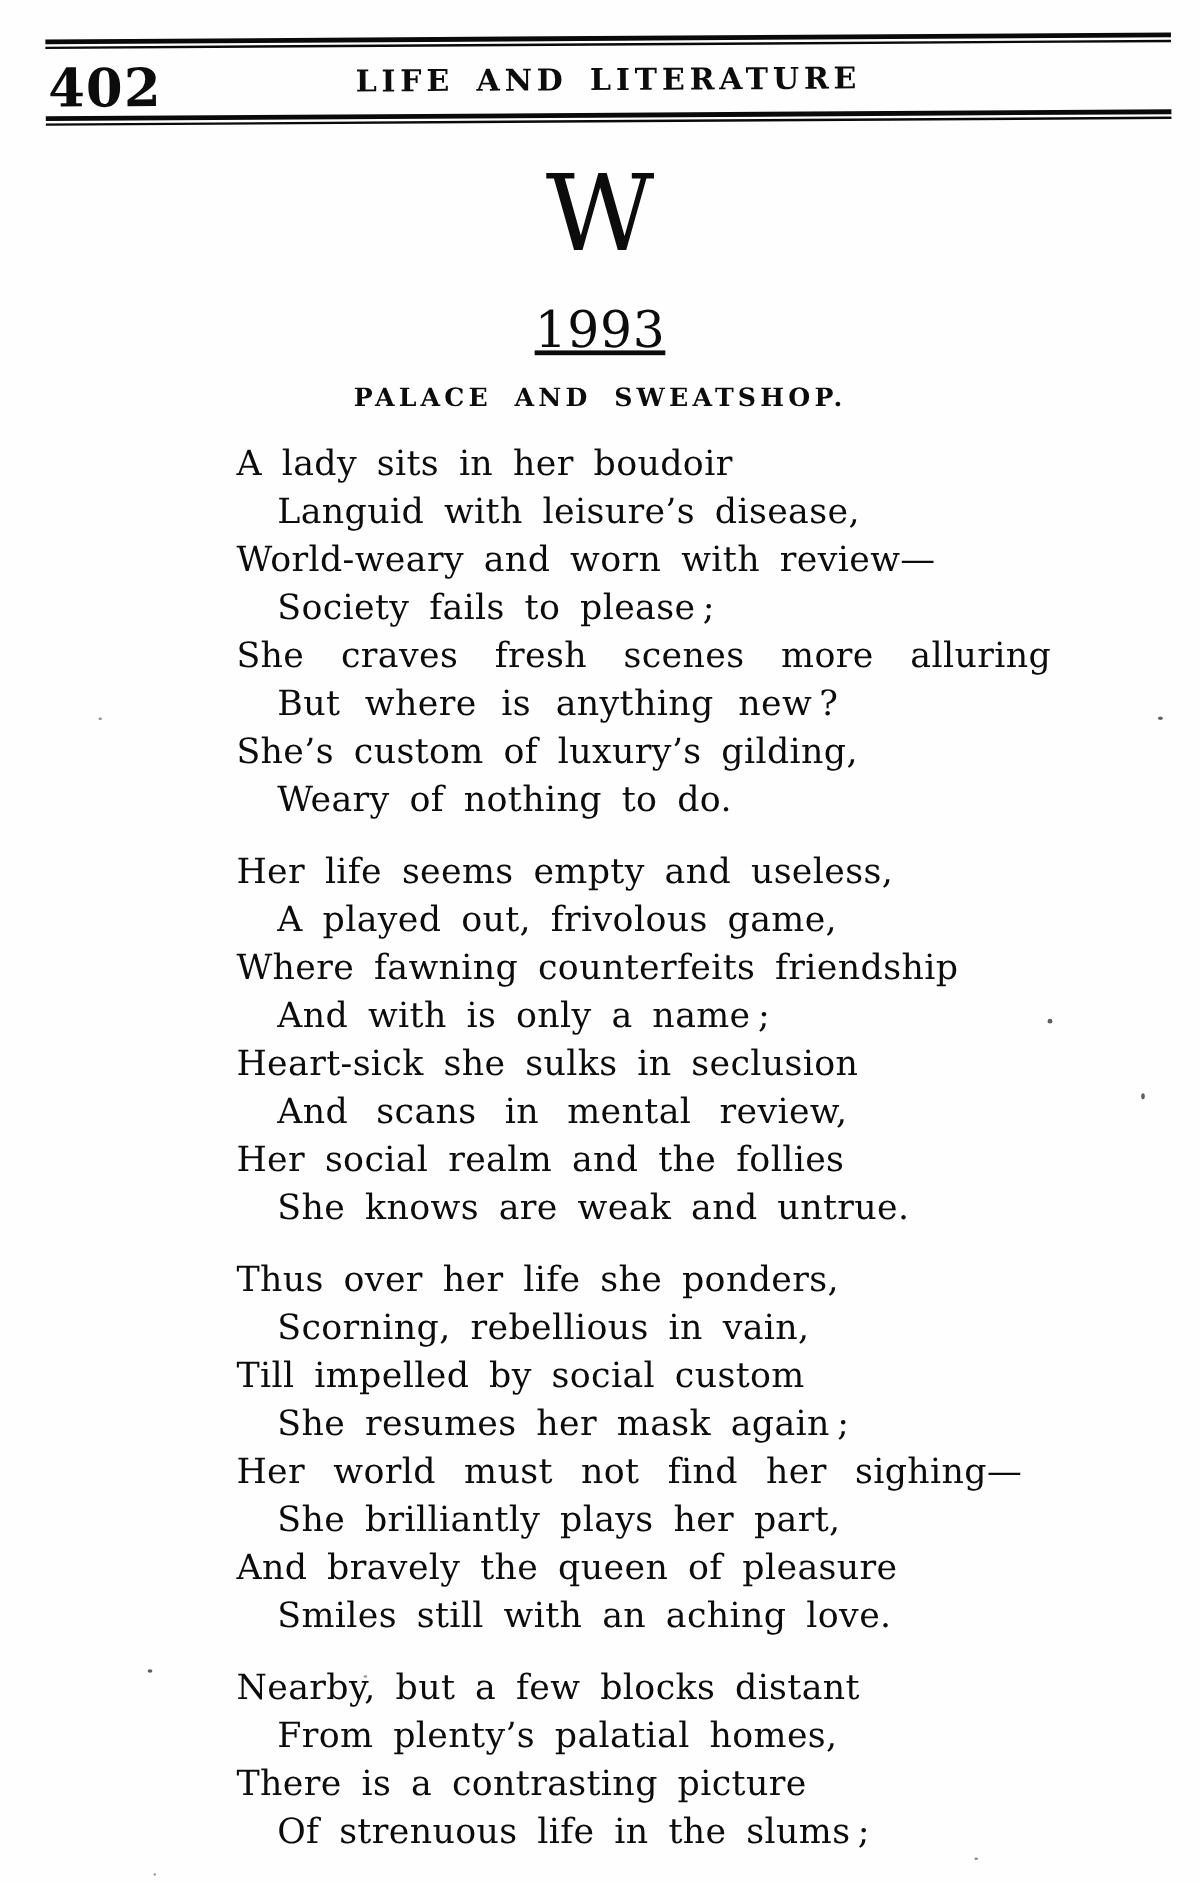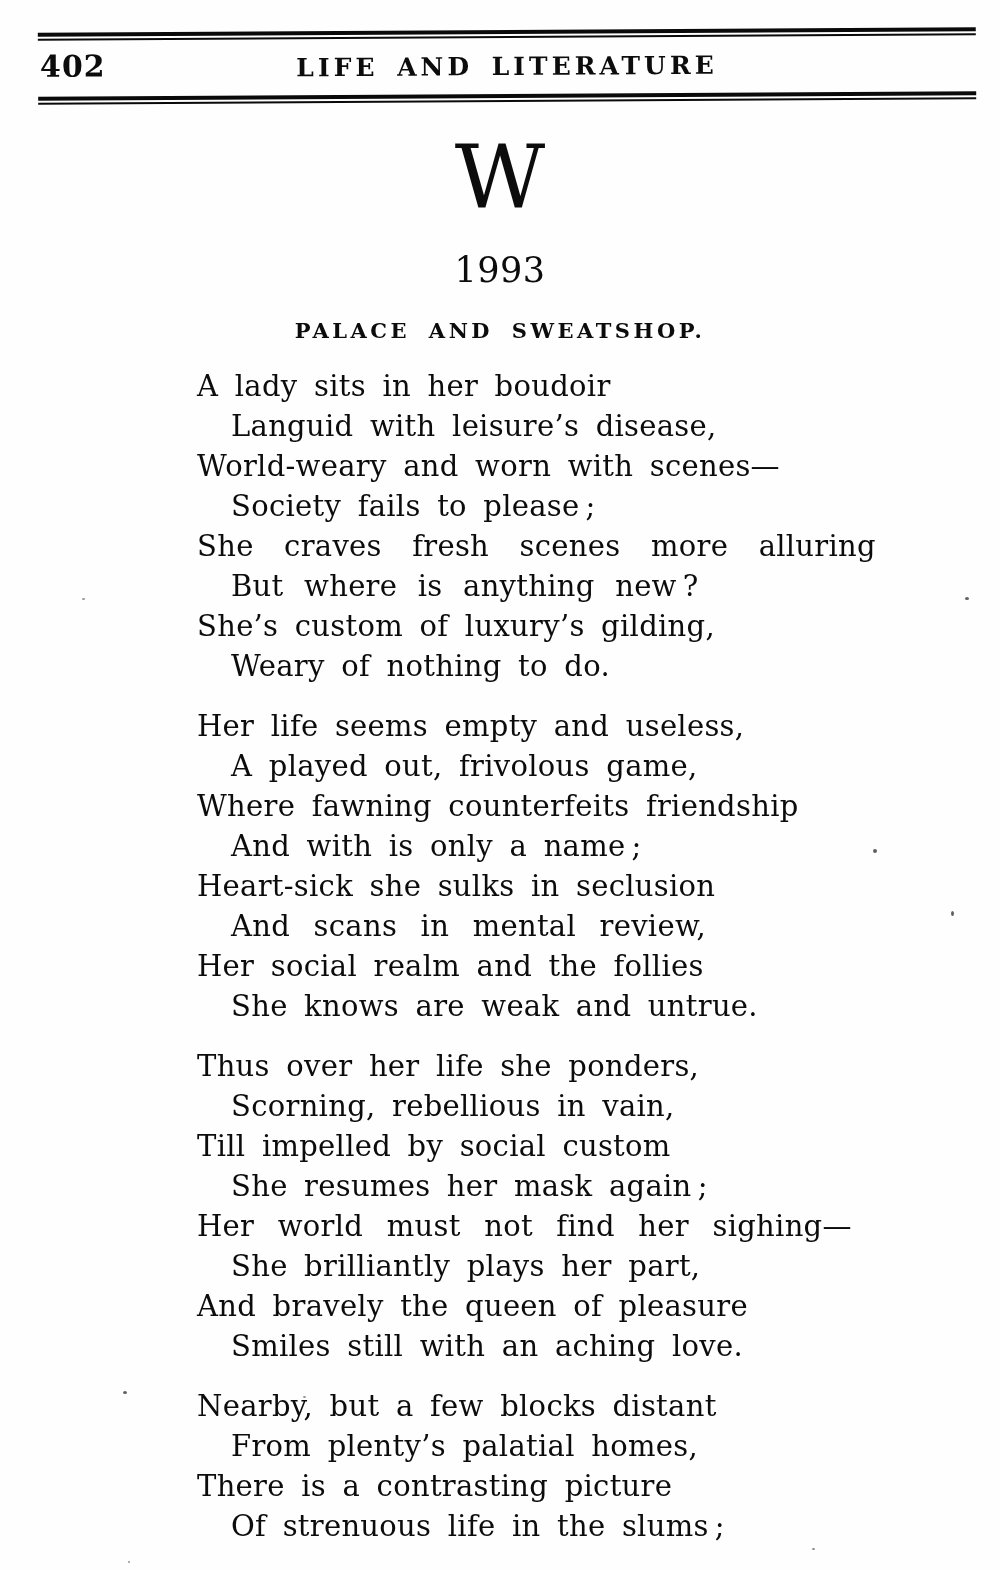--- a/index.html
+++ b/index.html
@@ -34,21 +34,21 @@
     position: relative;
     height: 56px;
     display: flex;
     align-items: center;
     justify-content: center;
   }
   .folio {
     position: absolute;
     left: 2px;
     top: 8px;
-    font-size: 30px;
+    font-size: 44px;
     font-weight: bold;
     letter-spacing: 1px;
     text-align: right;
   }
   .running-title {
     font-size: 25px;
     font-weight: bold;
     letter-spacing: 4px;
     word-spacing: 6px;
   }
@@ -63,22 +63,23 @@
     font-size: 88px;
     line-height: 1;
     font-weight: normal;
   }
   .poem-number {
     position: absolute;
     top: 250px;
     left: 0;
     width: 100%;
     text-align: center;
-    font-size: 35px;
+    font-size: 42px;
     letter-spacing: 0.5px;
+    text-decoration: underline;
   }
   .poem-title {
     position: absolute;
     top: 318px;
     left: 0;
     width: 100%;
     text-align: center;
     font-size: 21px;
     font-weight: bold;
     letter-spacing: 3.5px;
@@ -141,21 +142,21 @@
 
   <div class="section-letter">W</div>
   <div class="poem-number">1993</div>
   <div class="poem-title">PALACE AND SWEATSHOP.</div>
 
   <div class="poem">
 
     <div class="stanza">
       <div class="line">A lady sits in her boudoir</div>
       <div class="line">Languid with leisure’s disease,</div>
-      <div class="line">World-weary and worn with scenes—</div>
+      <div class="line">World-weary and worn with review—</div>
       <div class="line">Society fails to please ;</div>
       <div class="line spread-lg">She craves fresh scenes more alluring</div>
       <div class="line spread-sm">But where is anything new ?</div>
       <div class="line">She’s custom of luxury’s gilding,</div>
       <div class="line">Weary of nothing to do.</div>
     </div>
 
     <div class="stanza">
       <div class="line">Her life seems empty and useless,</div>
       <div class="line">A played out, frivolous game,</div>

